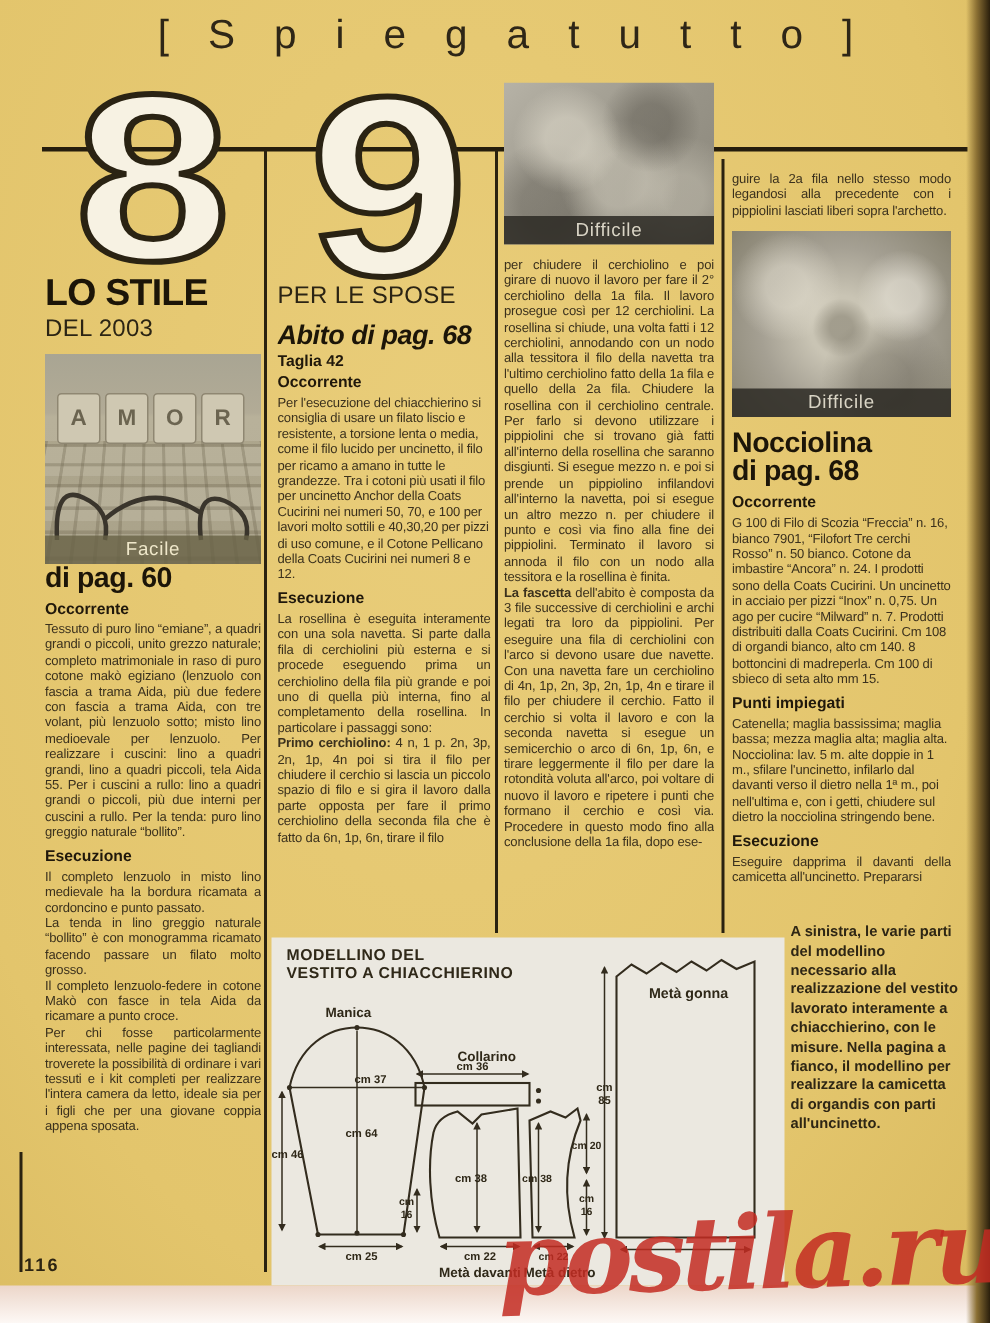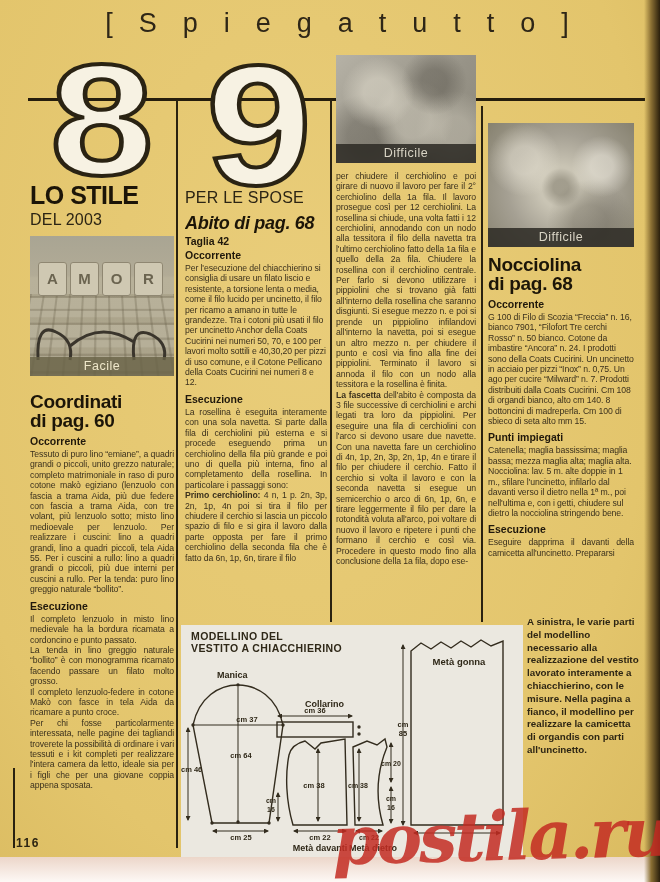--- a/index.html
+++ b/index.html
@@ -106,21 +106,20 @@
       <div class="plaid"></div>
       <div class="pillow" style="left:8px;">A</div>
       <div class="pillow" style="left:40px;">M</div>
       <div class="pillow" style="left:72px;">O</div>
       <div class="pillow" style="left:104px;">R</div>
       <svg width="144" height="60" style="position:absolute;left:0;bottom:14px;">
         <path d="M8 58 Q6 20 26 30 Q44 38 40 58 M40 44 Q70 18 104 40 M104 58 Q100 24 120 32 Q138 40 134 58" stroke="#3a352c" stroke-width="3" fill="none"></path>
       </svg>
       <div class="photo-label lab-facile">Facile</div>
     </div>
-    <div class="bighead mt16">Coordinati</div>
     <div class="bighead">di pag. 60</div>
     <div class="subhead">Occorrente</div>
     <p class="body-txt">Tessuto di puro lino “emiane”, a quadri grandi o piccoli, unito grezzo naturale; completo matrimoniale in raso di puro cotone makò egiziano (lenzuolo con fascia a trama Aida, più due federe con fascia a trama Aida, con tre volant, più lenzuolo sotto; misto lino medioevale per lenzuolo. Per realizzare i cuscini: lino a quadri grandi, lino a quadri piccoli, tela Aida 55. Per i cuscini a rullo: lino a quadri grandi o piccoli, più due interni per cuscini a rullo. Per la tenda: puro lino greggio naturale “bollito”.</p>
     <div class="subhead">Esecuzione</div>
     <p class="body-txt pre">Il completo lenzuolo in misto lino medievale ha la bordura ricamata a cordoncino e punto passato.
 La tenda in lino greggio naturale “bollito” è con monogramma ricamato facendo passare un filato molto grosso.
 Il completo lenzuolo-federe in cotone Makò con fasce in tela Aida da ricamare a punto croce.
 Per chi fosse particolarmente interessata, nelle pagine dei tagliandi troverete la possibilità di ordinare i vari tessuti e i kit completi per realizzare l'intera camera da letto, ideale sia per i figli che per una giovane coppia appena sposata.</p>
   </div>
 
@@ -137,20 +136,21 @@
 
   <div class="abs col" style="left:336px;top:55px;width:140px;height:568px;">
     <div class="photo lace" style="width:140px;height:108px;">
       <div class="photo-label lab-diff">Difficile</div>
     </div>
     <p class="body-txt mt8">per chiudere il cerchiolino e poi girare di nuovo il lavoro per fare il 2° cerchiolino della 1a fila. Il lavoro prosegue così per 12 cerchiolini. La rosellina si chiude, una volta fatti i 12 cerchiolini, annodando con un nodo alla tessitora il filo della navetta tra l'ultimo cerchiolino fatto della 1a fila e quello della 2a fila. Chiudere la rosellina con il cerchiolino centrale. Per farlo si devono utilizzare i pippiolini che si trovano già fatti all'interno della rosellina che saranno disgiunti. Si esegue mezzo n. e poi si prende un pippiolino infilandovi all'interno la navetta, poi si esegue un altro mezzo n. per chiudere il punto e così via fino alla fine dei pippiolini. Terminato il lavoro si annoda il filo con un nodo alla tessitora e la rosellina è finita.</p>
     <p class="body-txt"><b>La fascetta</b><span> dell'abito è composta da 3 file successive di cerchiolini e archi legati tra loro da pippiolini. Per eseguire una fila di cerchiolini con l'arco si devono usare due navette. Con una navetta fare un cerchiolino di 4n, 1p, 2n, 3p, 2n, 1p, 4n e tirare il filo per chiudere il cerchio. Fatto il cerchio si volta il lavoro e con la seconda navetta si esegue un semicerchio o arco di 6n, 1p, 6n, e tirare leggermente il filo per dare la rotondità voluta all'arco, poi voltare di nuovo il lavoro e ripetere i punti che formano il cerchio e così via. Procedere in questo modo fino alla conclusione della 1a fila, dopo ese-</span></p>
   </div>
 
   <div class="abs col" style="left:488px;top:114px;width:146px;height:508px;">
+    <p class="body-txt">guire la 2a fila nello stesso modo legandosi alla precedente con i pippiolini lasciati liberi sopra l'archetto.</p>
     <div class="photo lace2" style="width:146px;height:124px;margin-top:9px;">
       <div class="photo-label lab-diff">Difficile</div>
     </div>
     <div class="bighead mt8">Nocciolina</div>
     <div class="bighead">di pag. 68</div>
     <div class="subhead">Occorrente</div>
     <p class="body-txt ragged">G 100 di Filo di Scozia “Freccia” n. 16, bianco 7901, “Filofort Tre cerchi Rosso” n. 50 bianco. Cotone da imbastire “Ancora” n. 24. I prodotti sono della Coats Cucirini. Un uncinetto in acciaio per pizzi “Inox” n. 0,75. Un ago per cucire “Milward” n. 7. Prodotti distribuiti dalla Coats Cucirini. Cm 108 di organdi bianco, alto cm 140. 8 bottoncini di madreperla. Cm 100 di sbieco di seta alto mm 15.</p>
     <div class="subhead">Punti impiegati</div>
     <p class="body-txt ragged">Catenella; maglia bassissima; maglia bassa; mezza maglia alta; maglia alta. Nocciolina: lav. 5 m. alte doppie in 1 m., sfilare l'uncinetto, infilarlo dal davanti verso il dietro nella 1ª m., poi nell'ultima e, con i getti, chiudere sul dietro la nocciolina stringendo bene.</p>
     <div class="subhead">Esecuzione</div>

